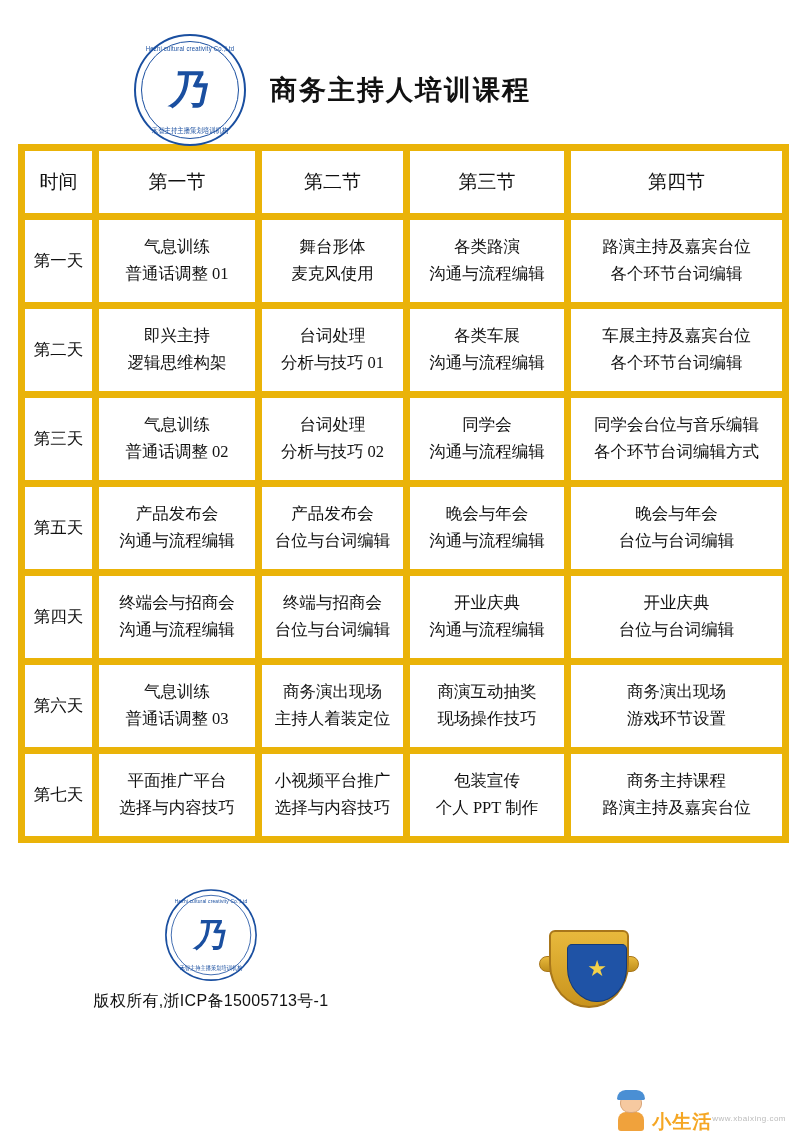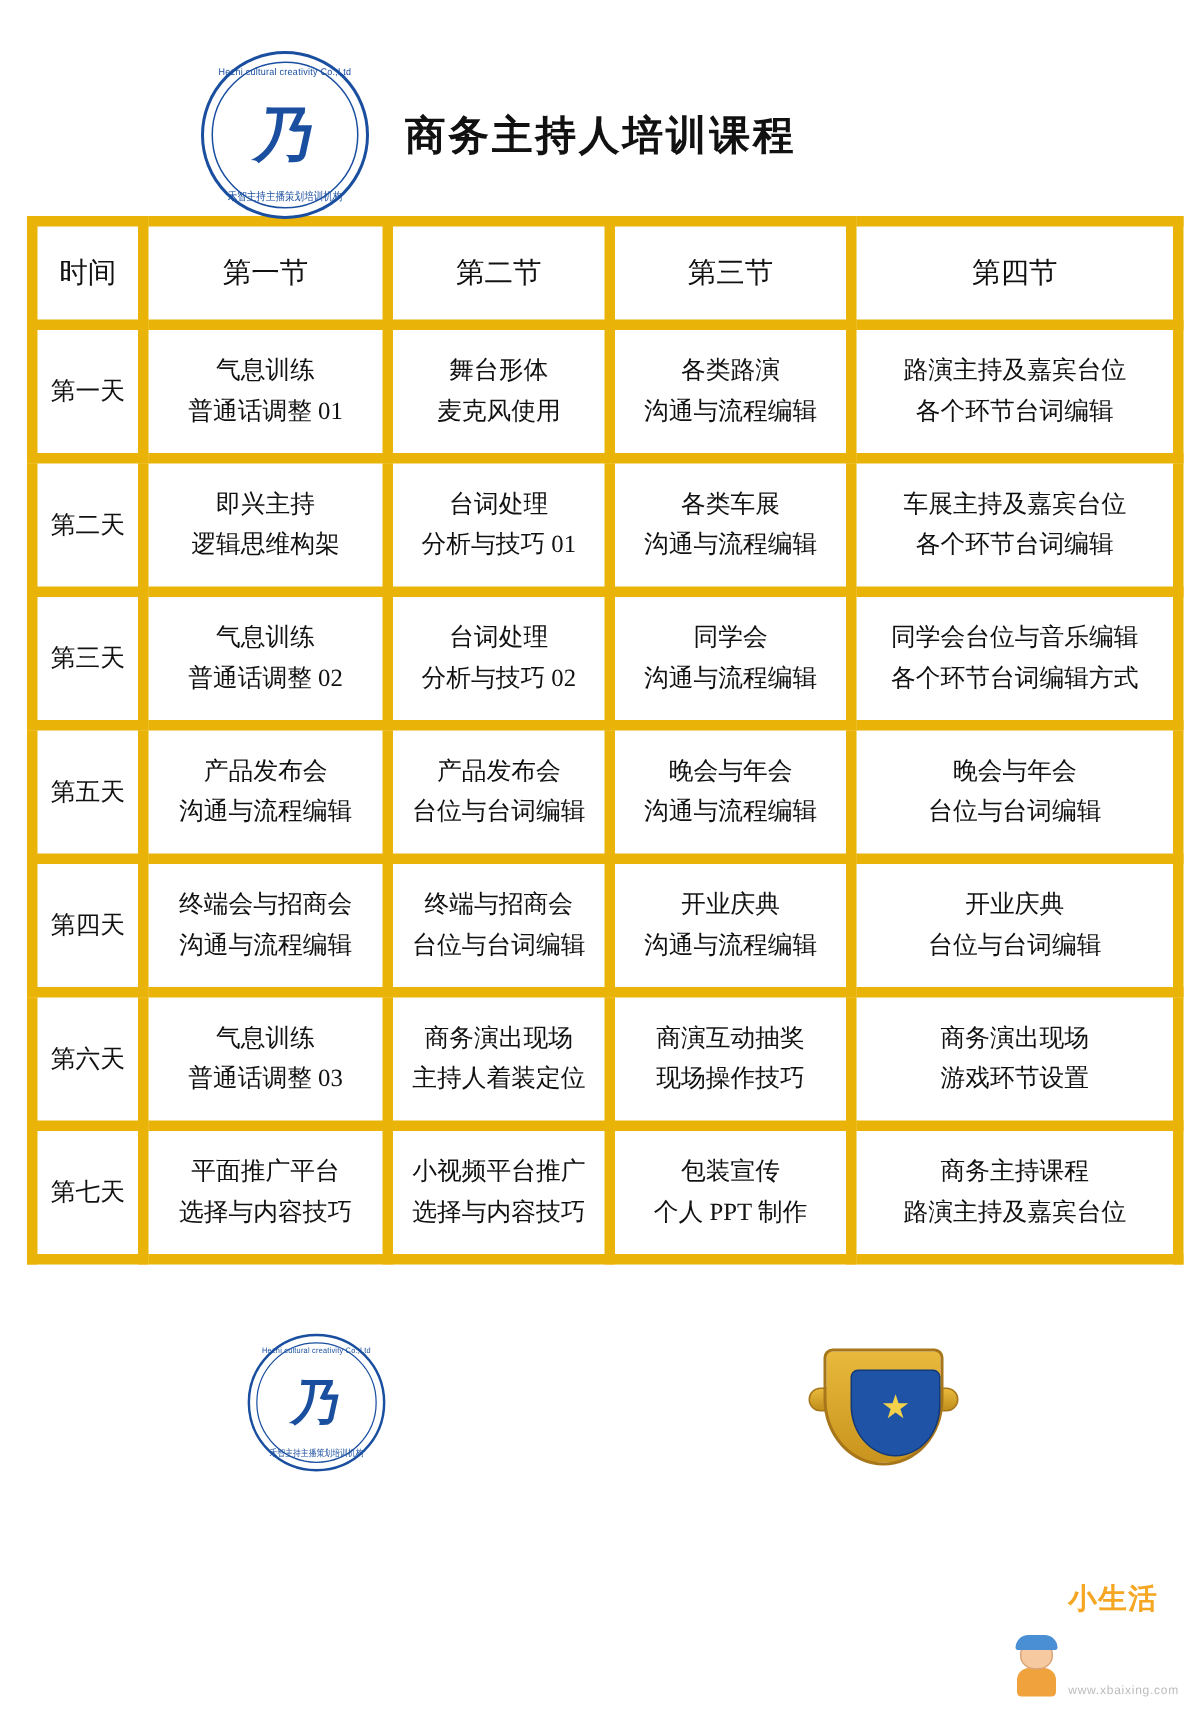--- a/index.html
+++ b/index.html
@@ -292,23 +292,21 @@
   }
   .wm-body {
     position: absolute;
     left: 2px; top: 19px;
     width: 26px; height: 19px;
     background: #f0a23c;
     border-radius: 8px 8px 3px 3px;
   }
   .wm-text {
     display: flex;
-    flex-direction: column;
     line-height: 1;
-    gap: 44px;
   }
   .wm-main {
     font-family: "Liberation Sans", sans-serif;
     font-size: 19px;
     font-weight: bold;
     color: #f5a623;
     letter-spacing: 1px;
   }
   .wm-sub {
     font-family: "Liberation Sans", sans-serif;
@@ -561,20 +559,21 @@
   <div class="badge">
     <div class="seal seal-small">
       <div class="seal-top-text">Hezhi cultural creativity Co.,Ltd</div>
       <div class="seal-inner">
         <span class="seal-glyph">乃</span>
       </div>
       <div class="seal-mid-text">禾智文化</div>
       <div class="seal-sub-text">HEZHIculture</div>
       <div class="seal-bottom-text">禾智主持主播策划培训机构</div>
     </div>
+    <div class="badge-caption">版权所有,浙ICP备15005713号-1</div>
   </div>
 
   <div class="badge">
     <div class="police">
       <div class="police-wing-l"></div>
       <div class="police-wing-r"></div>
       <div class="police-shield">
         <div class="police-inner">
           <span class="police-star">★</span>
         </div>

